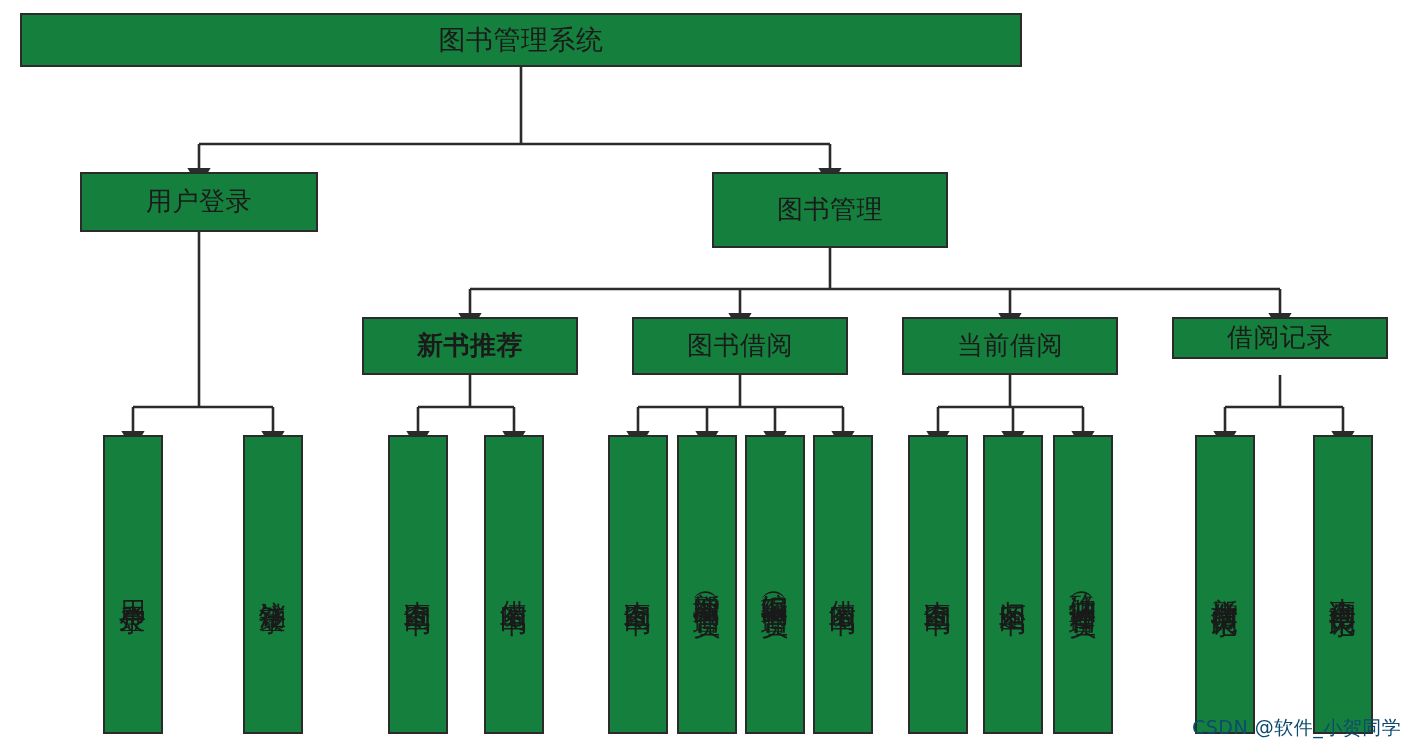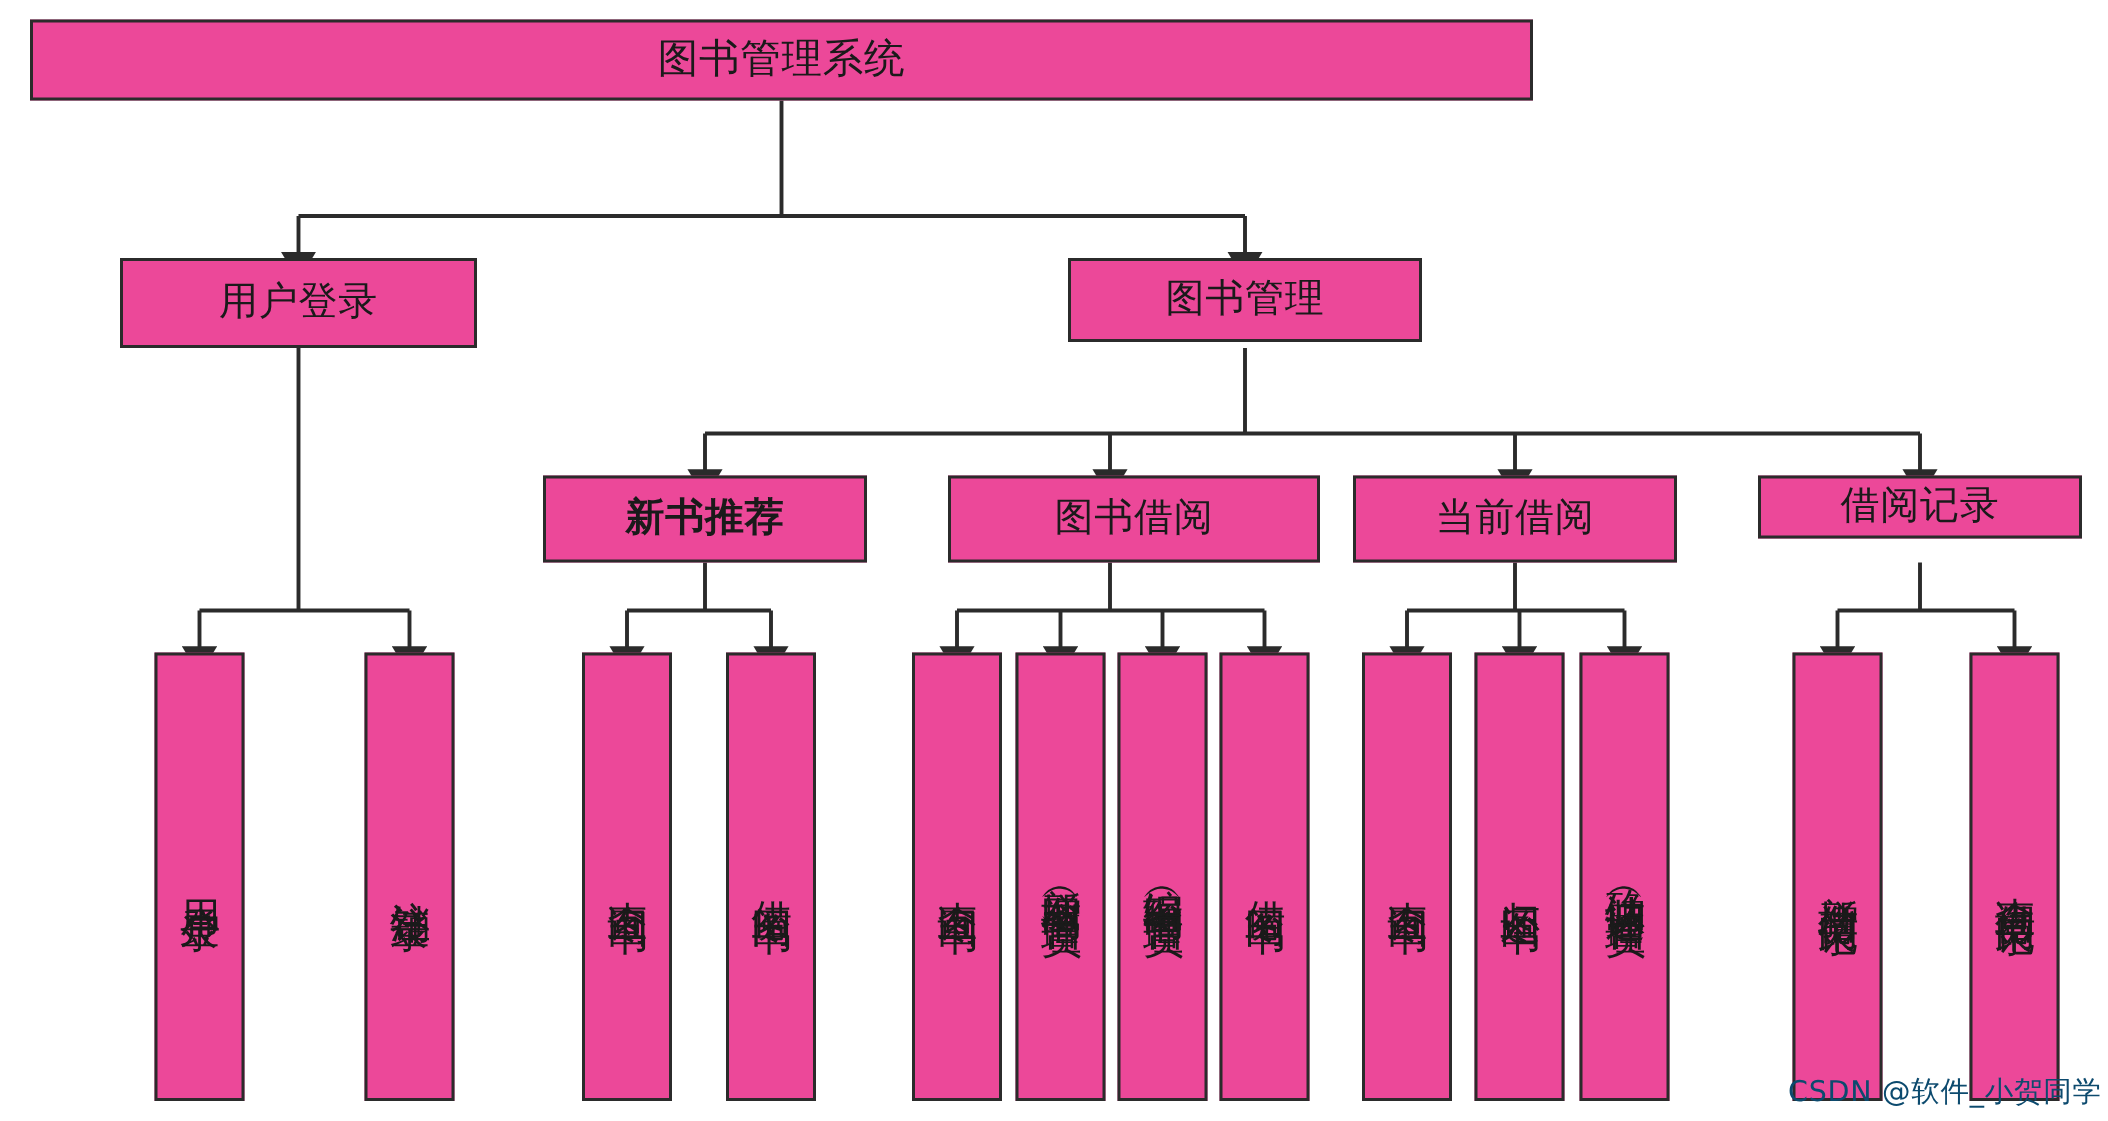--- a/index.html
+++ b/index.html
@@ -22,21 +22,21 @@
     position: absolute;
     left: 0;
     top: 0;
     width: 1405px;
     height: 747px;
     pointer-events: none;
   }
   .node {
     position: absolute;
     box-sizing: border-box;
-    background: #ec4899;
+    background: #15803d;
     border: 2.5px solid #2b2b2b;
     display: flex;
     align-items: center;
     justify-content: center;
     color: #1a1a1a;
     z-index: 2;
   }
   .node-label {
     display: block;
     text-align: center;
@@ -120,28 +120,28 @@
       </g>
   </svg>
 
   <div class="node h root" style="left: 20px; top: 13px; width: 1002px; height: 54px;">
     <span class="node-label">图书管理系统</span>
   </div>
 
   <div class="node h" style="left: 80px; top: 172px; width: 238px; height: 60px;">
     <span class="node-label">用户登录</span>
   </div>
-  <div class="node h" style="left: 712px; top: 172px; width: 236px; height: 56px;">
+  <div class="node h" style="left: 712px; top: 172px; width: 236px; height: 76px;">
     <span class="node-label">图书管理</span>
   </div>
 
   <div class="node h" style="left: 362px; top: 317px; width: 216px; height: 58px; font-weight: bold;">
     <span class="node-label">新书推荐</span>
   </div>
-  <div class="node h" style="left: 632px; top: 317px; width: 248px; height: 58px; justify-content: center;">
+  <div class="node h" style="left: 632px; top: 317px; width: 216px; height: 58px; justify-content: center;">
     <span class="node-label">图书借阅</span>
   </div>
   <div class="node h" style="left: 902px; top: 317px; width: 216px; height: 58px;">
     <span class="node-label">当前借阅</span>
   </div>
   <div class="node h" style="left: 1172px; top: 317px; width: 216px; height: 42px;">
     <span class="node-label">借阅记录</span>
   </div>
 
   <div class="node v" style="left: 103px; top: 435px; width: 60px; height: 299px;">

